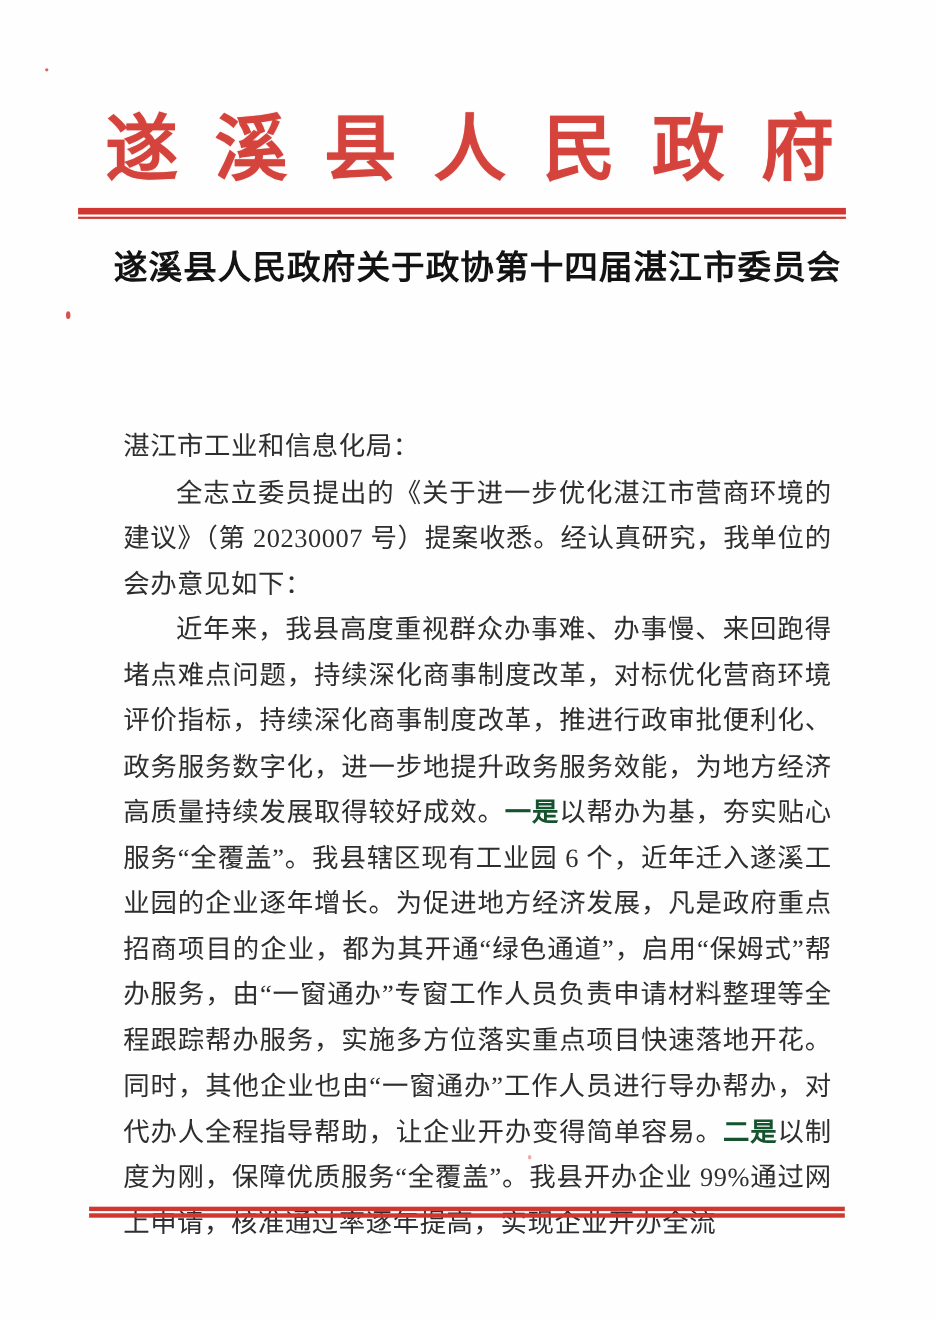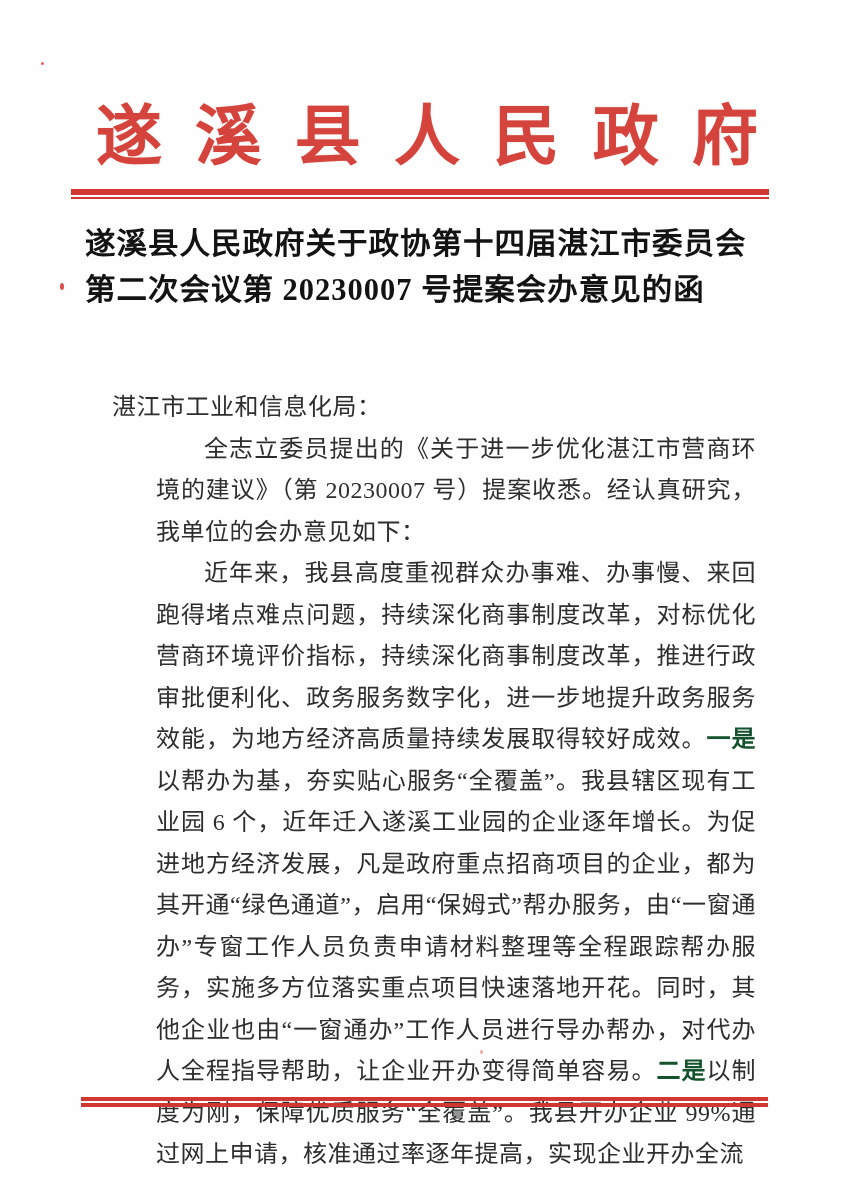--- a/index.html
+++ b/index.html
@@ -40,42 +40,42 @@
   .bottom-rule { left: 81px; top: 1097px; width: 687px; }
   .bottom-rule .bar-thick { height: 4px; }
   .bottom-rule .bar-gap   { height: 2px; }
   .bottom-rule .bar-thin  { height: 4px; }
 
   
   .doc-title {
     position: absolute;
     left: 85px; top: 221px;
     width: 680px;
-    text-align: left;
+    text-align: right;
     font-weight: 700;
     color: #131313;
     font-size: 30.5px;
     line-height: 46px;
     letter-spacing: 1px;
   }
 
   
   .doc-body {
     position: absolute;
     left: 112px; top: 387px;
     width: 644px;
     color: #2e2e2e;
     font-size: 24px;
     line-height: 41.5px;
     text-align: justify;
     text-justify: inter-ideograph;
     letter-spacing: 0.5px;
   }
   .doc-body p { margin: 0; }
-  .doc-body p.indent { text-indent: 2em; margin-left: 44px; }
+  .doc-body p.indent { text-indent: 2em; }
   .doc-body .bold { font-weight: 700; color: #14532d; }
 
   
   .speck { position: absolute; border-radius: 50%; }
   .speck-1 { left: 41px;  top: 62px;   width: 3px; height: 3px; background: #e0635e; }
   .speck-2 { left: 60px;  top: 283px;  width: 4px; height: 7px; background: #d8524c; }
   .speck-3 { left: 480px; top: 1050px; width: 3px; height: 4px; background: #eea7a4; }
 </style>
 </head>
 <body>
@@ -97,21 +97,20 @@
     </div>
 
   <div class="rule top-rule">
     <div class="bar bar-thick" style="background: rgb(207, 55, 48);"></div>
     <div class="bar bar-gap"></div>
     <div class="bar bar-thin" style="background: rgb(207, 55, 48);"></div>
   </div>
 
   <div class="doc-title">
     <div>遂溪县人民政府关于政协第十四届湛江市委员会</div>
-    <div>第二次会议第 20230007 号提案会办意见的函</div>
   </div>
 
   <div class="doc-body">
       <p class=""><span>湛江市工业和信息化局：</span></p>
       <p class="indent"><span>全志立委员提出的《关于进一步优化湛江市营商环境的建议》（第 20230007 号）提案收悉。经认真研究，我单位的会办意见如下：</span></p>
       <p class="indent"><span>近年来，我县高度重视群众办事难、办事慢、来回跑得堵点难点问题，持续深化商事制度改革，对标优化营商环境评价指标，持续深化商事制度改革，推进行政审批便利化、政务服务数字化，进一步地提升政务服务效能，为地方经济高质量持续发展取得较好成效。</span><span class="bold">一是</span><span>以帮办为基，夯实贴心服务“全覆盖”。我县辖区现有工业园 6 个，近年迁入遂溪工业园的企业逐年增长。为促进地方经济发展，凡是政府重点招商项目的企业，都为其开通“绿色通道”，启用“保姆式”帮办服务，由“一窗通办”专窗工作人员负责申请材料整理等全程跟踪帮办服务，实施多方位落实重点项目快速落地开花。同时，其他企业也由“一窗通办”工作人员进行导办帮办，对代办人全程指导帮助，让企业开办变得简单容易。</span><span class="bold">二是</span><span>以制度为刚，保障优质服务“全覆盖”。我县开办企业 99%通过网上申请，核准通过率逐年提高，实现企业开办全流</span></p>
     </div>
 
   <div class="rule bottom-rule">
     <div class="bar bar-thick" style="background: rgb(207, 55, 48);"></div>

